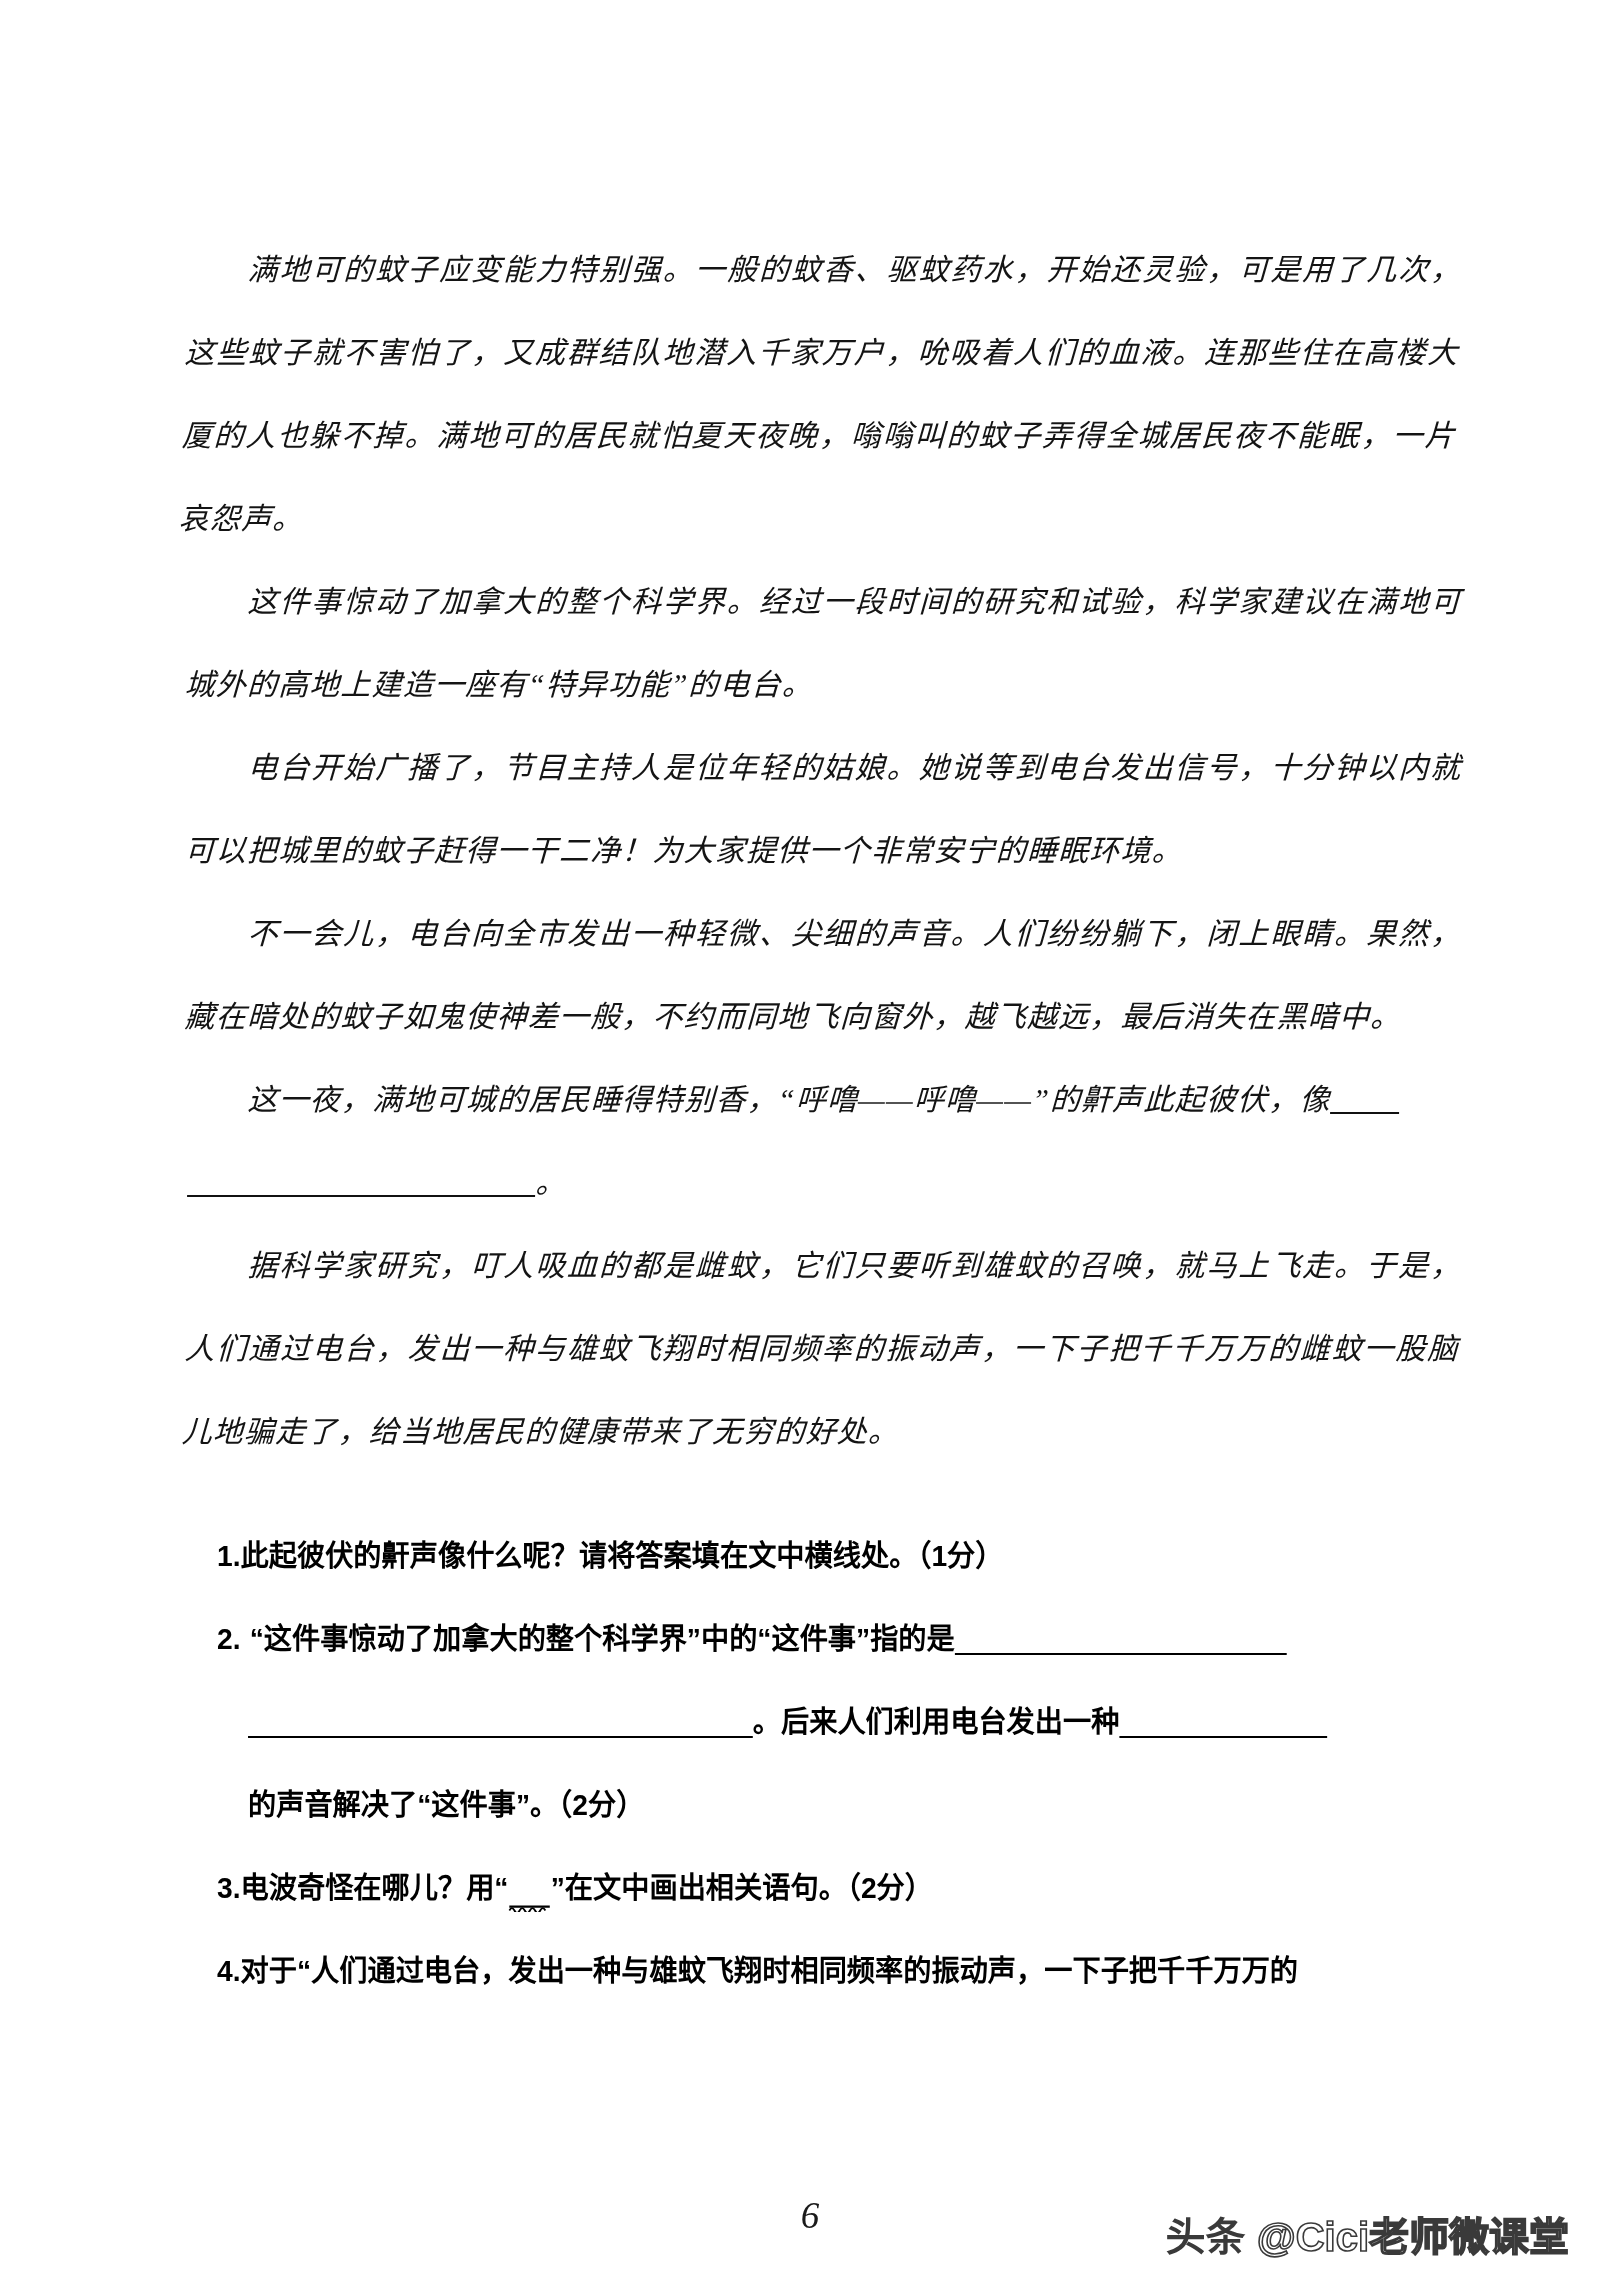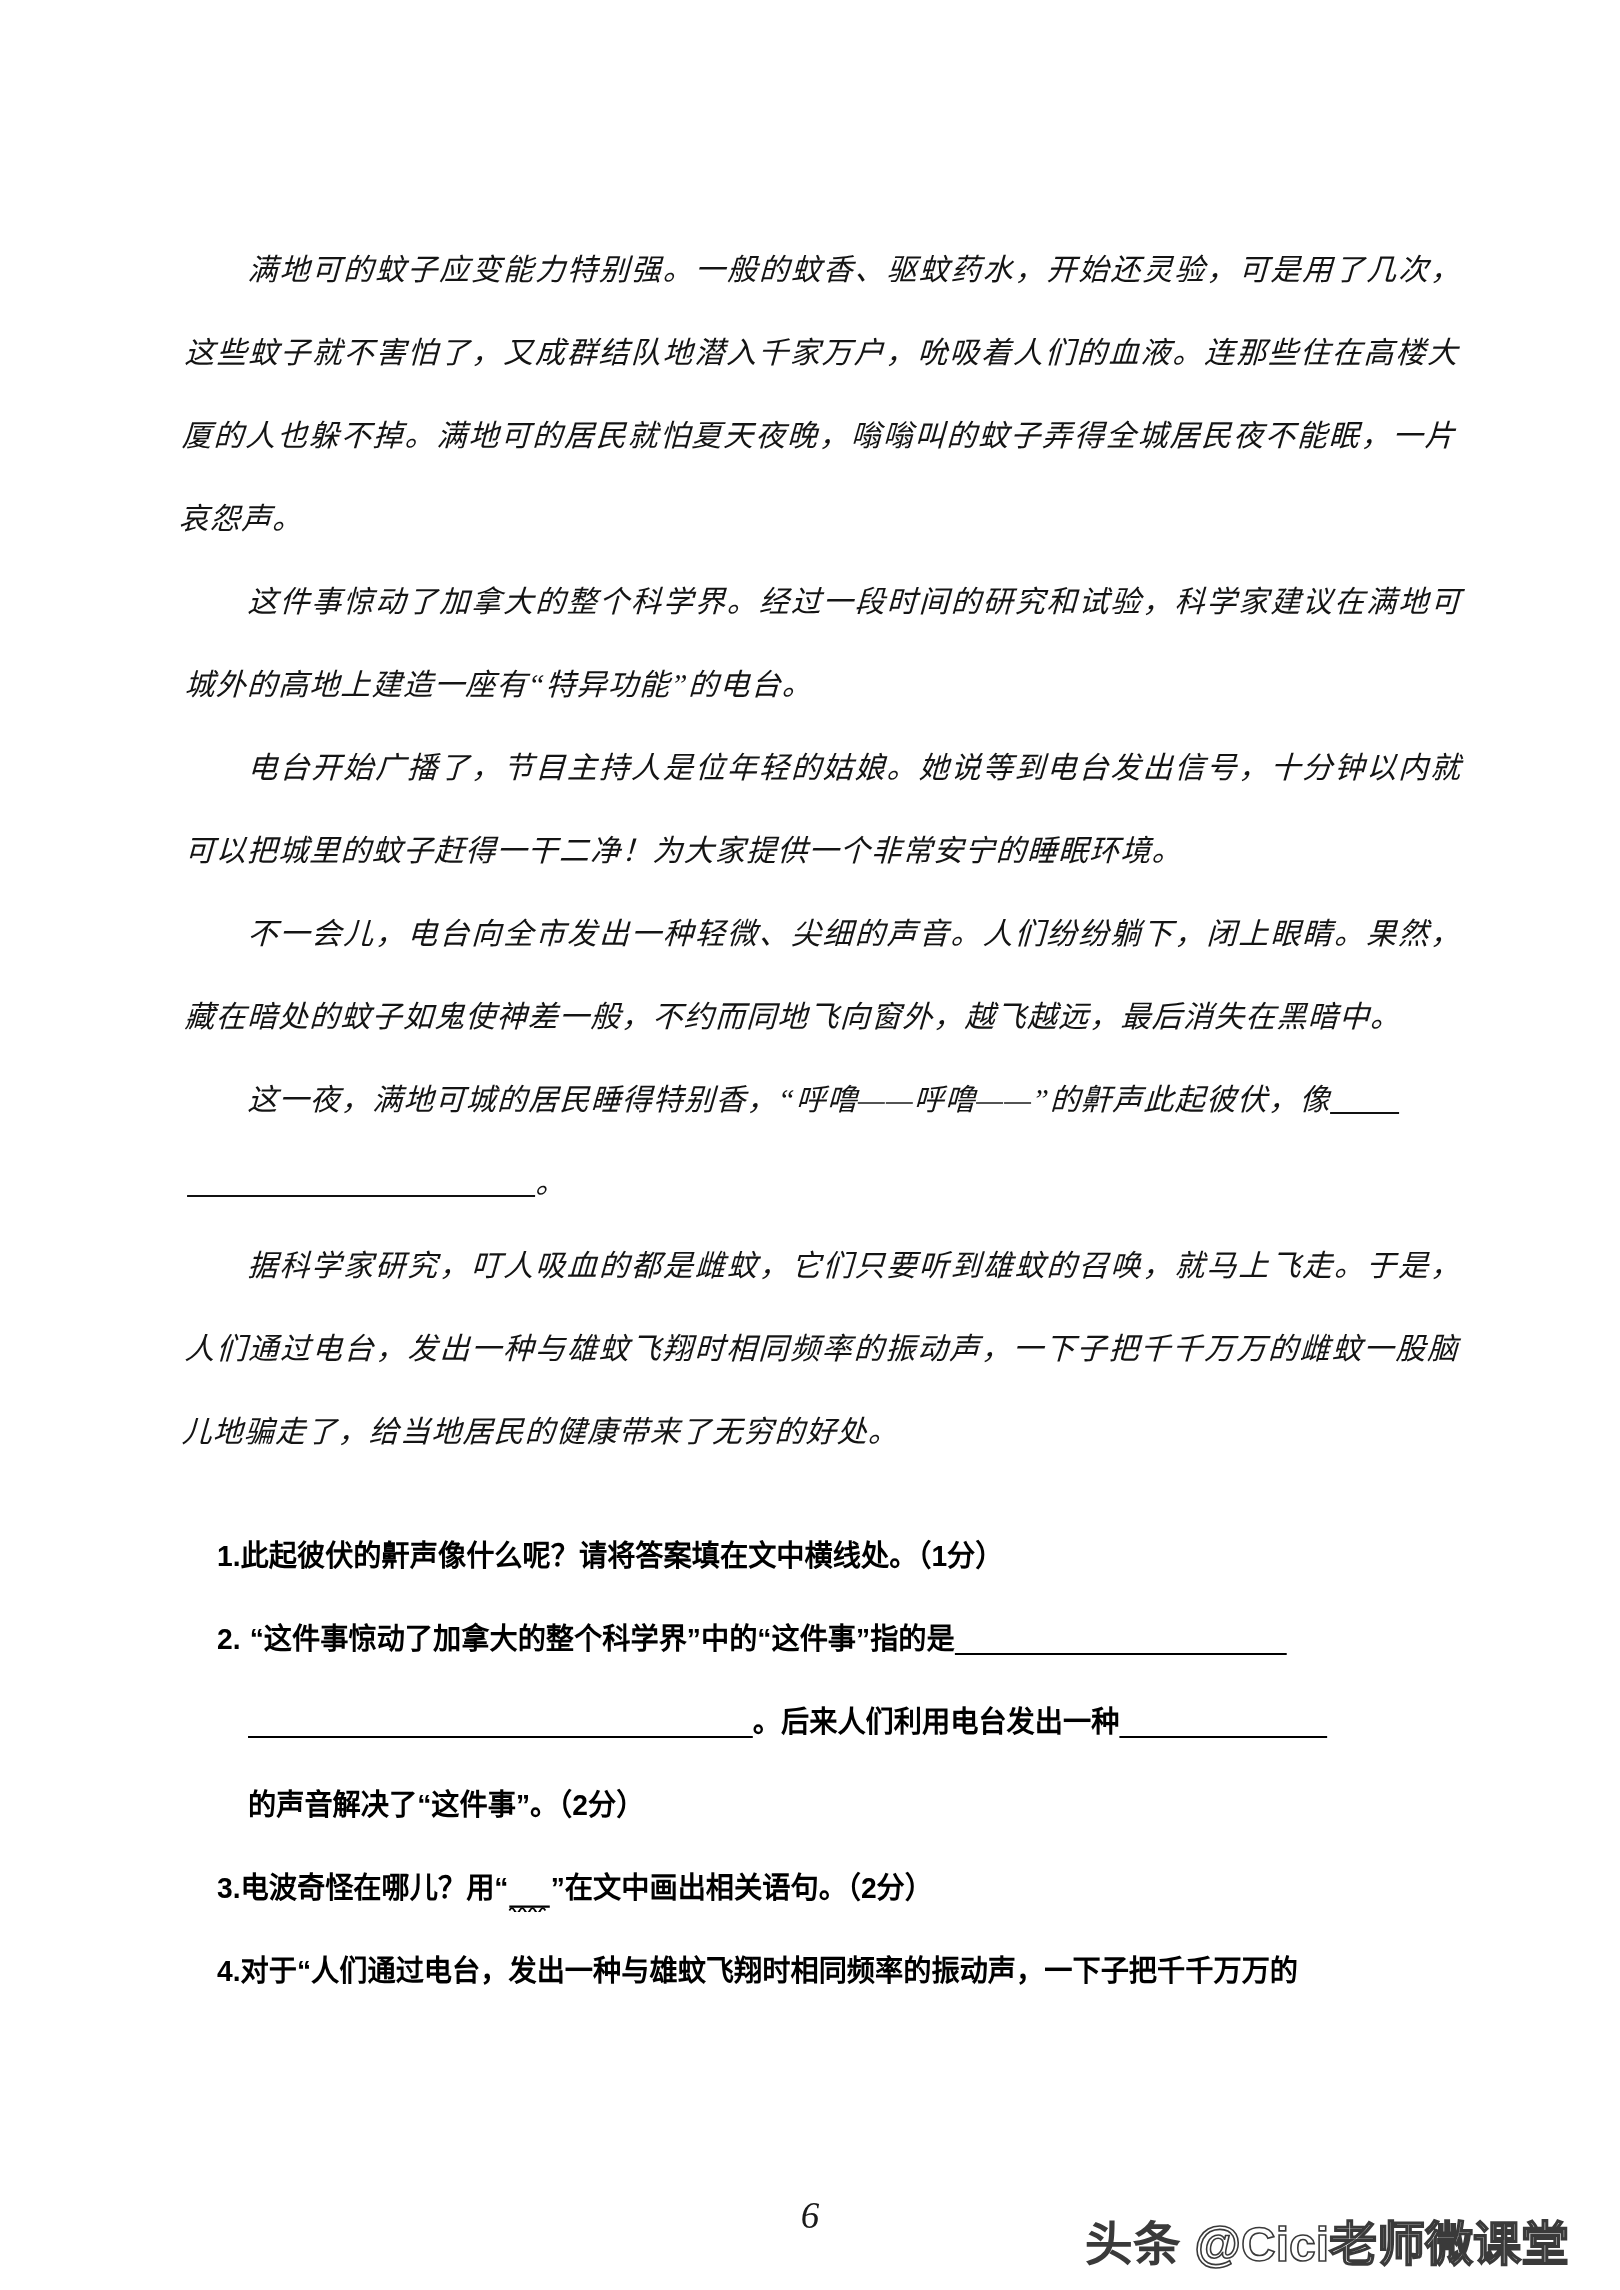--- a/index.html
+++ b/index.html
@@ -89,21 +89,21 @@
     font-family:"Liberation Serif","DejaVu Serif",serif;
     font-size:37px;
     color:#1a1a1a;
     font-style:italic;
   }
   .watermark{
     position:absolute;
     right:51px;
     top:2205px;
     font-family:"Liberation Sans","DejaVu Sans",sans-serif;
-    font-size:48px;
+    font-size:40px;
     font-weight:700;
     letter-spacing:0px;
     color:#2a2a2a;
     -webkit-text-stroke:0px;
     white-space:nowrap;
     opacity:.92;
   }
   .watermark .hollow{
     color:transparent;
     -webkit-text-stroke:1.6px #2a2a2a;

